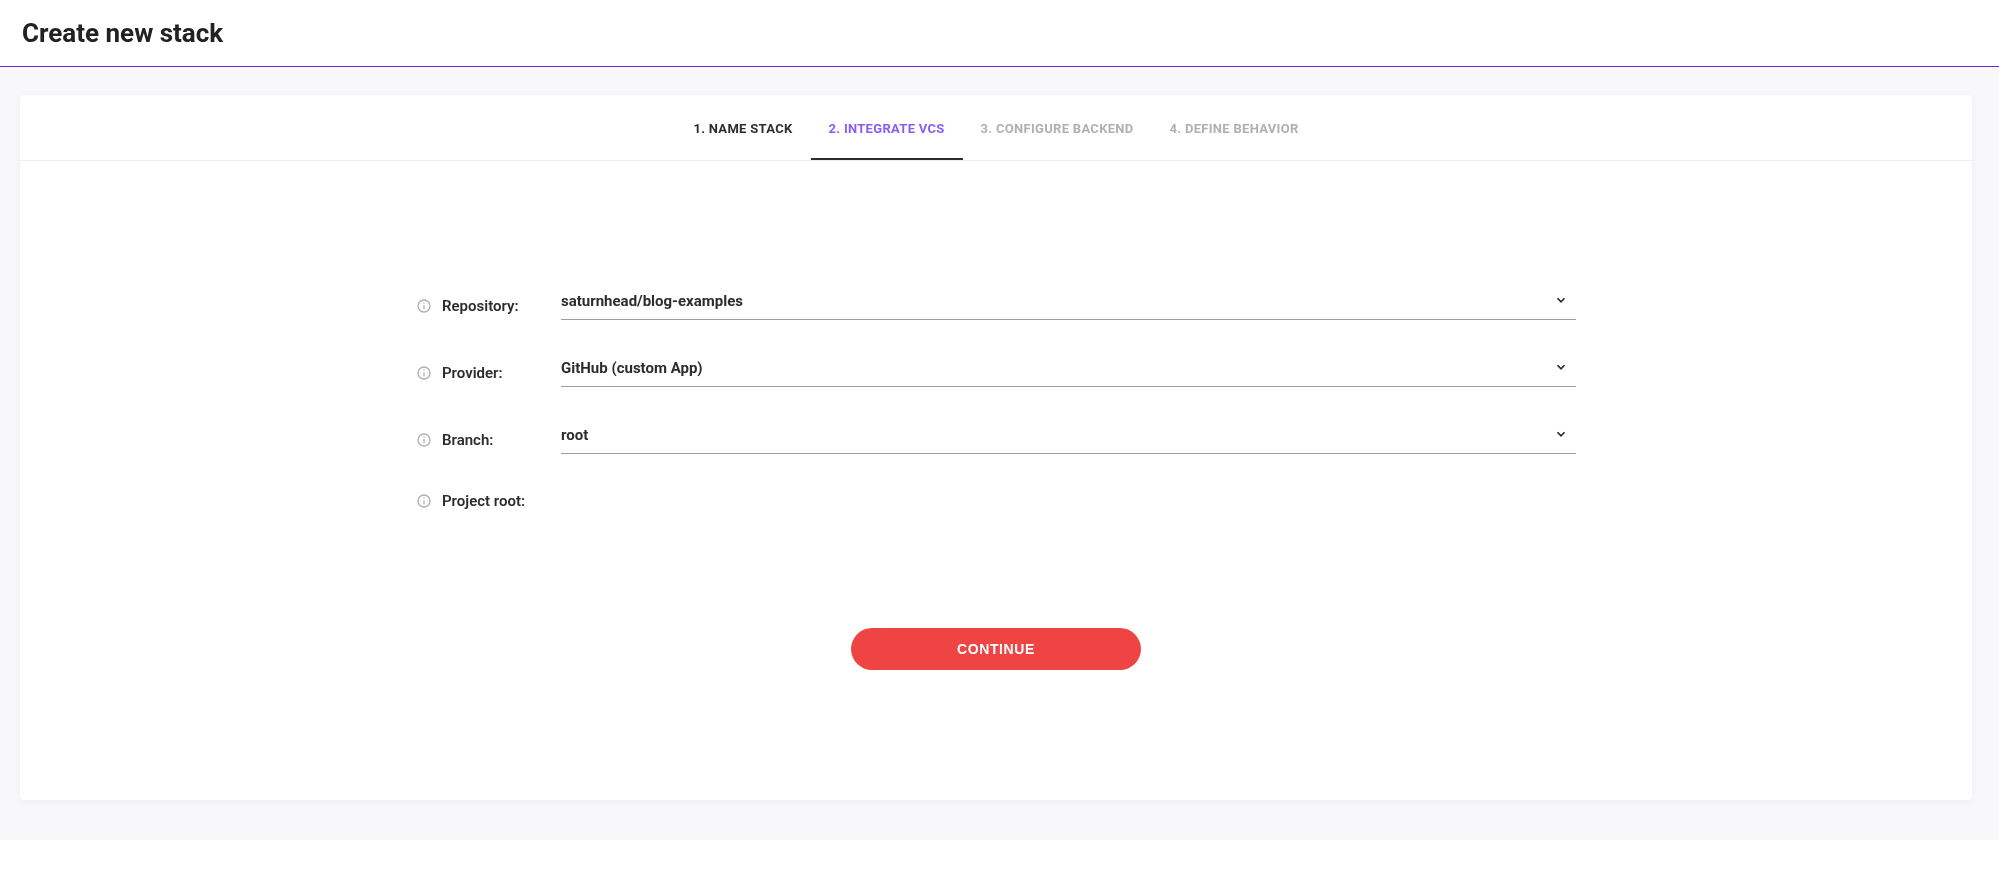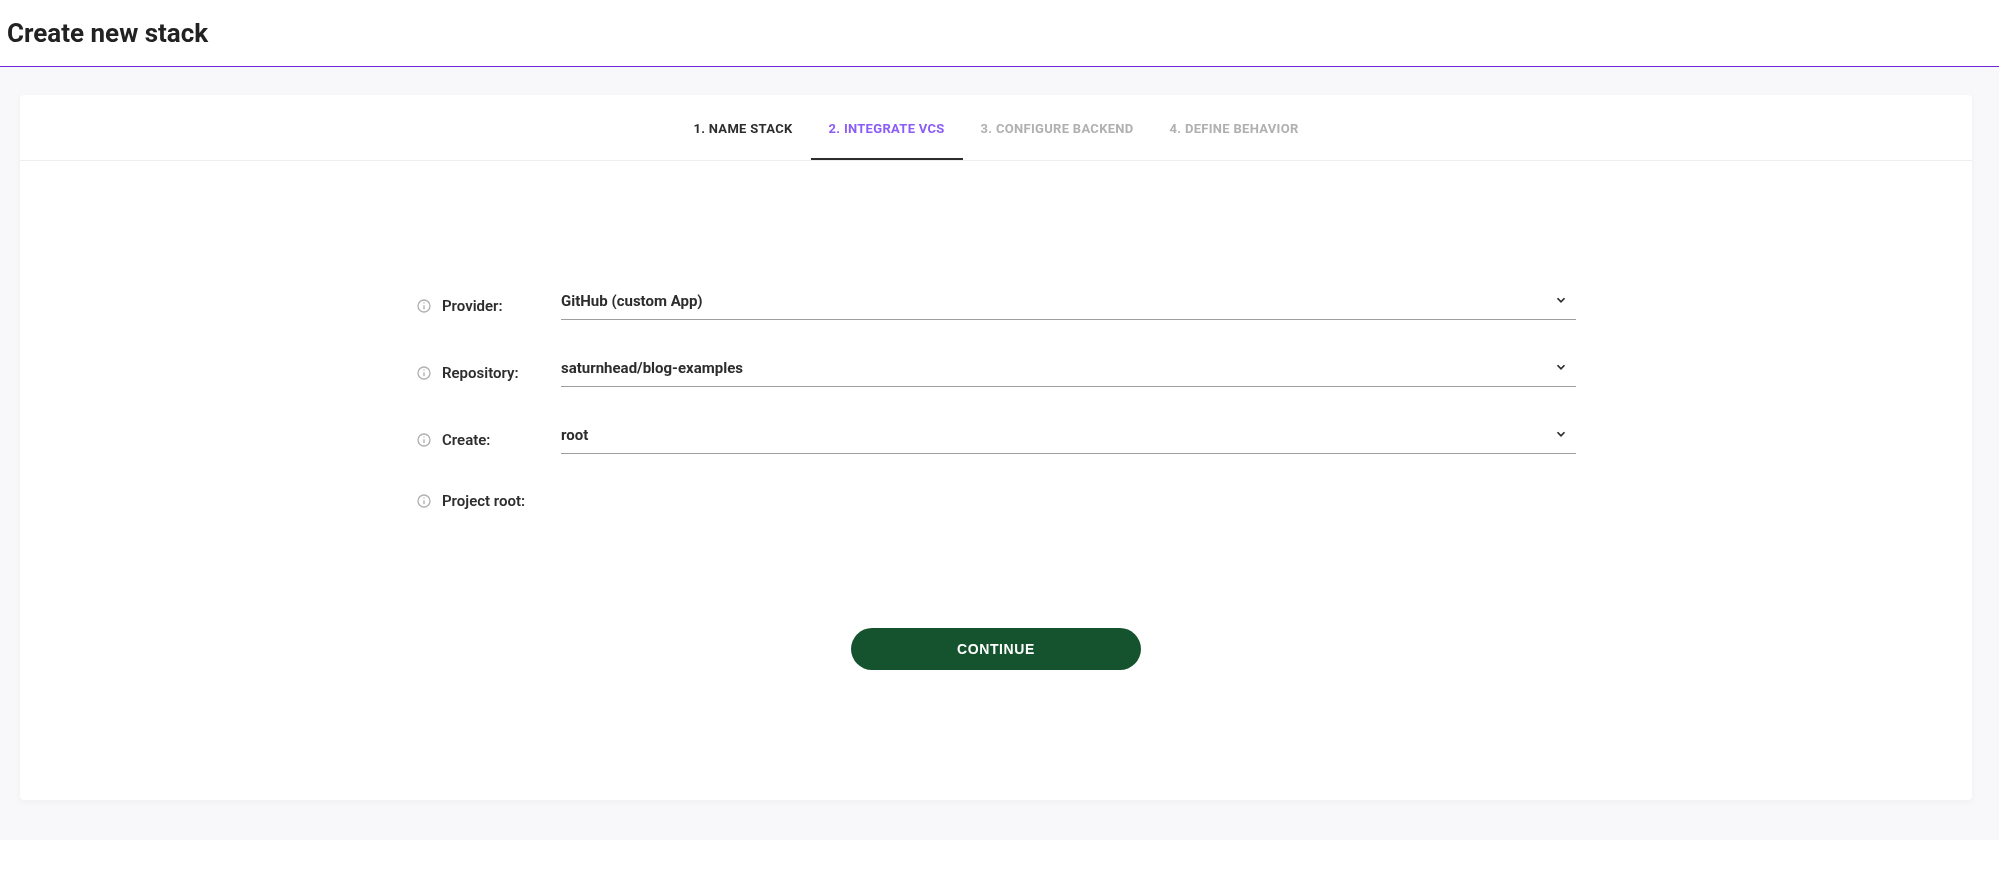--- a/index.html
+++ b/index.html
@@ -6,21 +6,21 @@
   html, body { width: 100%; }
   body {
     font-family: -apple-system, BlinkMacSystemFont, "Segoe UI", Roboto, Helvetica, Arial, sans-serif;
     background: #ffffff;
     color: #2d2d2d;
   }
   .page-title {
     font-size: 26px;
     font-weight: 700;
     color: #222;
-    padding: 18px 0 18px 7px;
+    padding: 18px 0 18px 22px;
   }
   .page-outer {
     background: #f8f8fa;
     padding: 28px 27px 40px 20px;
     border-top: 1px solid #6d28d9;
   }
   .card {
     background: #ffffff;
     border-radius: 4px;
     box-shadow: 0 2px 6px rgba(0,0,0,0.04);
@@ -106,21 +106,21 @@
     align-items: center;
     justify-content: center;
   }
   .chevron svg { width: 14px; height: 14px; }
   .btn-row {
     display: flex;
     justify-content: center;
     padding-top: 80px;
   }
   .continue-btn {
-    background: #14532d;
+    background: #ef4444;
     color: #ffffff;
     border: none;
     border-radius: 999px;
     padding: 13px 0;
     width: 290px;
     font-size: 14px;
     font-weight: 700;
     letter-spacing: 0.6px;
     cursor: pointer;
     text-transform: uppercase;
@@ -145,20 +145,41 @@
 
       <div class="field-row">
         <div class="label-block">
           <span class="info-icon">
             <svg viewBox="0 0 24 24" fill="none" stroke="#b0b0b0" stroke-width="2">
                 <circle cx="12" cy="12" r="9"></circle>
                 <line x1="12" y1="11" x2="12" y2="17"></line>
                 <circle cx="12" cy="7.5" r="1" fill="#b0b0b0" stroke="none"></circle>
               </svg>
           </span>
+          <span class="field-label">Repository:</span>
+        </div>
+        <div class="field-control">
+          <span class="field-value">saturnhead/blog-examples</span>
+          <span class="chevron">
+            <svg viewBox="0 0 24 24" fill="none" stroke="#2d2d2d" stroke-width="3">
+                <polyline points="6 9 12 15 18 9"></polyline>
+              </svg>
+          </span>
+        </div>
+      </div>
+
+      <div class="field-row">
+        <div class="label-block">
+          <span class="info-icon">
+            <svg viewBox="0 0 24 24" fill="none" stroke="#b0b0b0" stroke-width="2">
+                <circle cx="12" cy="12" r="9"></circle>
+                <line x1="12" y1="11" x2="12" y2="17"></line>
+                <circle cx="12" cy="7.5" r="1" fill="#b0b0b0" stroke="none"></circle>
+              </svg>
+          </span>
           <span class="field-label">Provider:</span>
         </div>
         <div class="field-control">
           <span class="field-value">GitHub (custom App)</span>
           <span class="chevron">
             <svg viewBox="0 0 24 24" fill="none" stroke="#2d2d2d" stroke-width="3">
                 <polyline points="6 9 12 15 18 9"></polyline>
               </svg>
           </span>
         </div>
@@ -166,42 +187,21 @@
 
       <div class="field-row">
         <div class="label-block">
           <span class="info-icon">
             <svg viewBox="0 0 24 24" fill="none" stroke="#b0b0b0" stroke-width="2">
                 <circle cx="12" cy="12" r="9"></circle>
                 <line x1="12" y1="11" x2="12" y2="17"></line>
                 <circle cx="12" cy="7.5" r="1" fill="#b0b0b0" stroke="none"></circle>
               </svg>
           </span>
-          <span class="field-label">Repository:</span>
-        </div>
-        <div class="field-control">
-          <span class="field-value">saturnhead/blog-examples</span>
-          <span class="chevron">
-            <svg viewBox="0 0 24 24" fill="none" stroke="#2d2d2d" stroke-width="3">
-                <polyline points="6 9 12 15 18 9"></polyline>
-              </svg>
-          </span>
-        </div>
-      </div>
-
-      <div class="field-row">
-        <div class="label-block">
-          <span class="info-icon">
-            <svg viewBox="0 0 24 24" fill="none" stroke="#b0b0b0" stroke-width="2">
-                <circle cx="12" cy="12" r="9"></circle>
-                <line x1="12" y1="11" x2="12" y2="17"></line>
-                <circle cx="12" cy="7.5" r="1" fill="#b0b0b0" stroke="none"></circle>
-              </svg>
-          </span>
-          <span class="field-label">Create:</span>
+          <span class="field-label">Branch:</span>
         </div>
         <div class="field-control">
           <span class="field-value">root</span>
           <span class="chevron">
             <svg viewBox="0 0 24 24" fill="none" stroke="#2d2d2d" stroke-width="3">
                 <polyline points="6 9 12 15 18 9"></polyline>
               </svg>
           </span>
         </div>
       </div>

